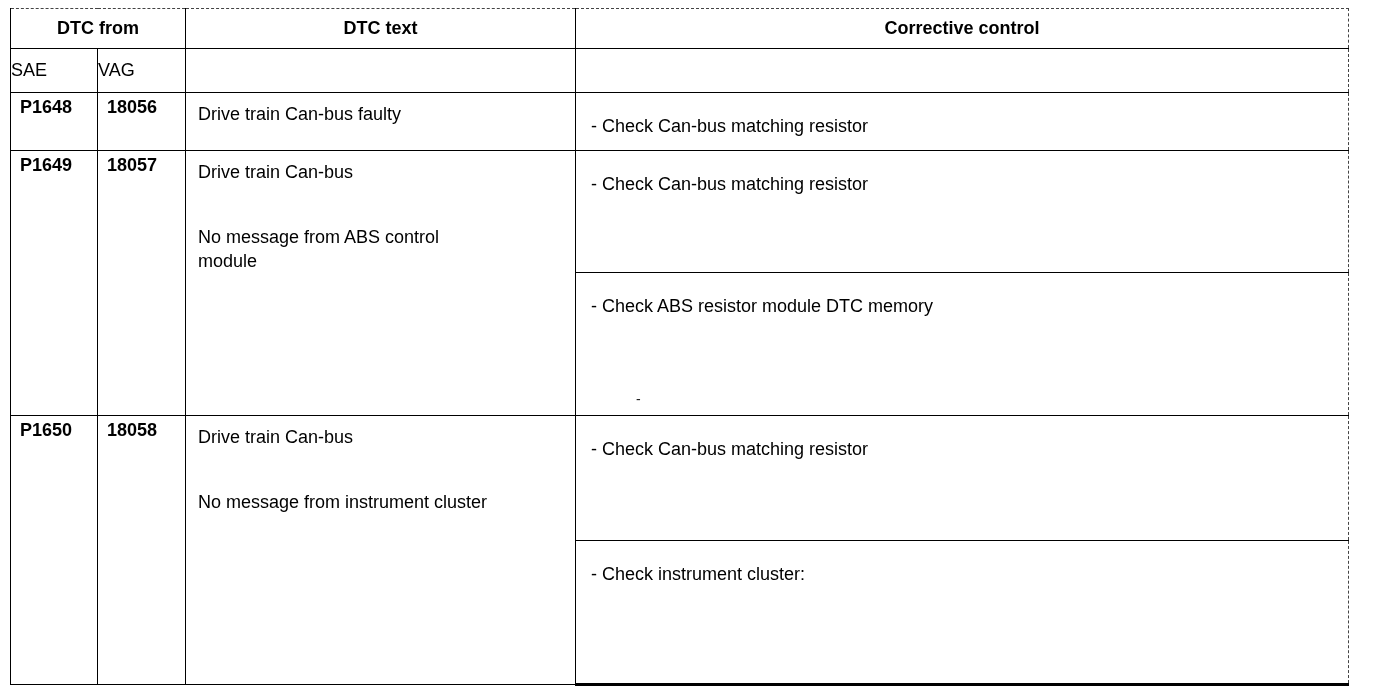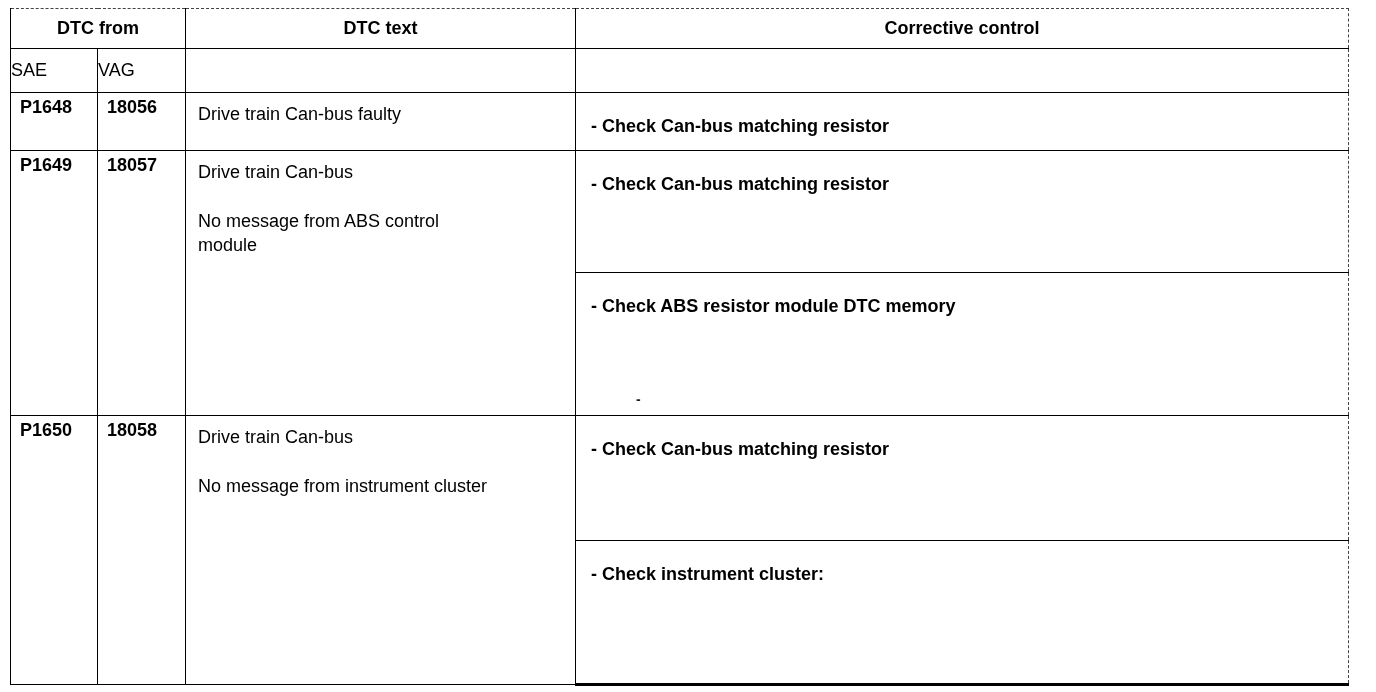--- a/index.html
+++ b/index.html
@@ -33,22 +33,22 @@
     font-weight: bold;
     text-align: center;
     vertical-align: middle;
   }
   td.subhead {
     vertical-align: middle;
   }
   td.code { padding: 3px 4px 0 9px; font-weight: bold; }
   td.dtext { padding: 10px 12px 0 12px; }
   td.dtext p { max-width: 300px; }
-  td.dtext p.gap { margin-top: 26px; }
-  td.action { padding: 22px 10px 0 15px; font-weight: bold; }
+  td.dtext p.gap { margin-top: 42px; }
+  td.action { padding: 22px 10px 0 15px; }
   p.stray-mark {
     margin-top: 72px;
     margin-left: 45px;
     font-size: 14px;
     color: #222;
   }
 </style>
 </head>
 <body>
 

